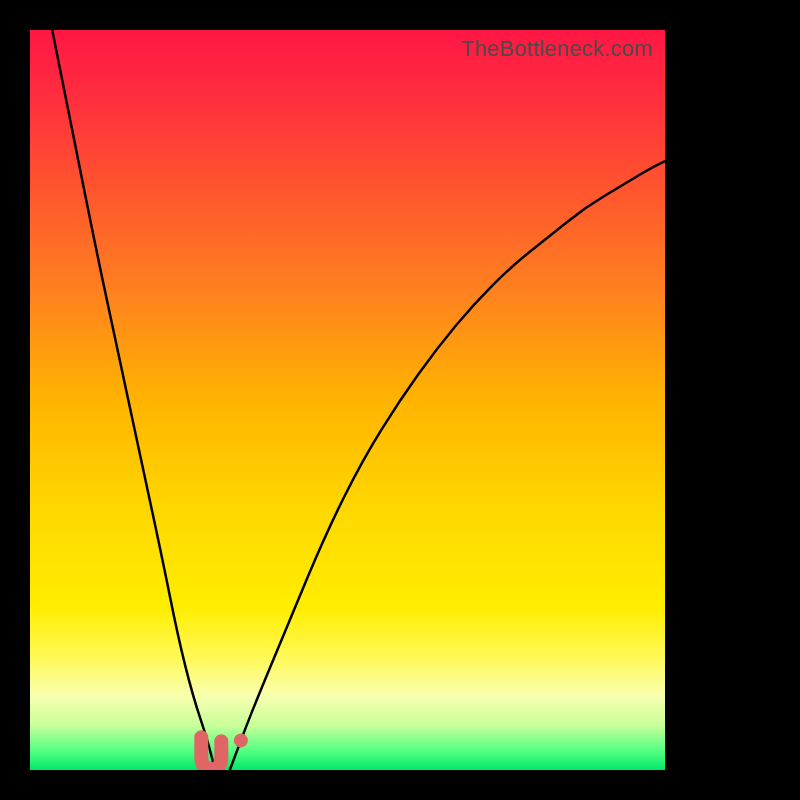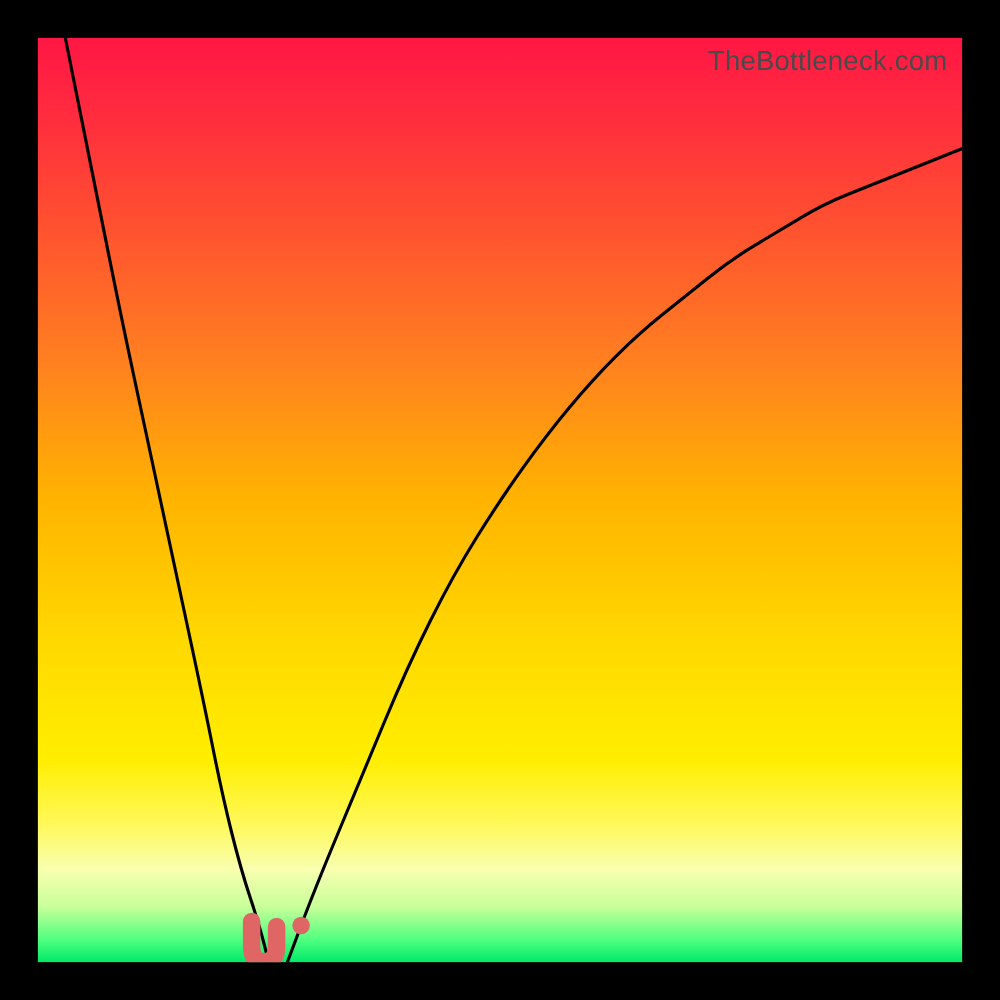--- a/index.html
+++ b/index.html
@@ -9,21 +9,21 @@
   .frame {
     position: absolute;
     left: 0; top: 0;
     width: 800px; height: 800px;
     background: #000;
   }
 
   .plot {
     position: absolute;
     left: 30px; top: 30px;
-    width: 740px; height: 740px;
+    width: 635px; height: 740px;
     overflow: hidden;
     text-align: center;
   }
 
   .watermark {
     position: absolute;
     top: 6px;
     right: 12px;
     font-size: 22px;
     font-weight: 500;

